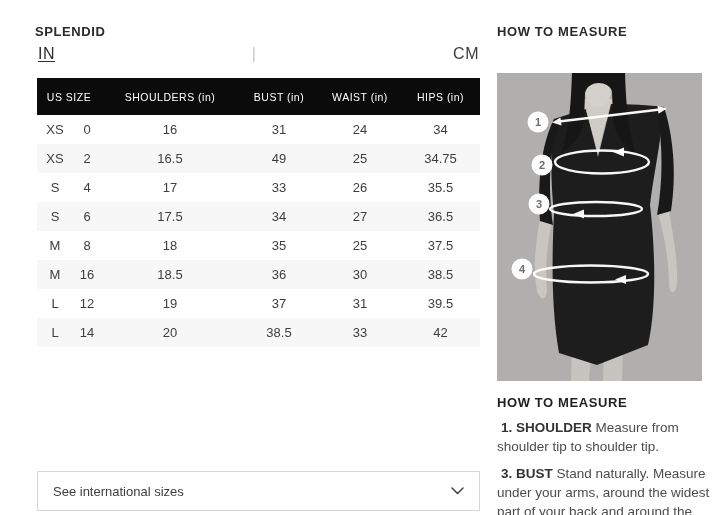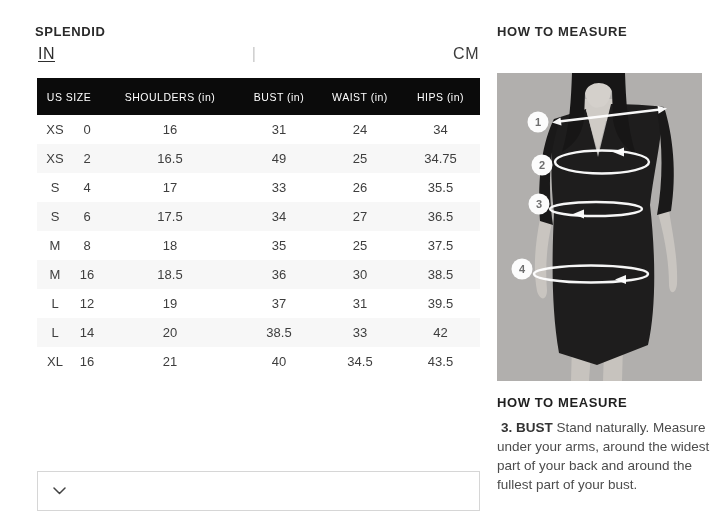--- a/index.html
+++ b/index.html
@@ -173,32 +173,25 @@
           <td>39.5</td>
         </tr>
         <tr>
           <td>L</td>
           <td>14</td>
           <td>20</td>
           <td>38.5</td>
           <td>33</td>
           <td>42</td>
         </tr>
-        <tr>
-          <td>XL</td>
-          <td>16</td>
-          <td>21</td>
-          <td>40</td>
-          <td>34.5</td>
-          <td>43.5</td>
-        </tr>
       </tbody>
   </table>
 
   <div class="intl-dropdown">
+    <span class="label">See international sizes</span>
     <svg width="13" height="8" viewBox="0 0 13 8">
       <polyline points="1,1 6.5,6.5 12,1" fill="none" stroke="#444" stroke-width="1.5" stroke-linecap="round" stroke-linejoin="round"></polyline>
     </svg>
   </div>
 
   <div class="figure-wrap">
     <svg width="205" height="308" viewBox="0 0 205 308">
 
       <rect x="0" y="0" width="205" height="308" fill="#b1afad"></rect>
 
@@ -248,18 +241,22 @@
         <text x="42" y="135" text-anchor="middle" font-size="11" font-weight="bold" fill="#6e6e6e">3</text>
         <text x="25" y="200" text-anchor="middle" font-size="11" font-weight="bold" fill="#6e6e6e">4</text>
       </g>
     </svg>
   </div>
 
   <div class="measure-subtitle">HOW TO MEASURE</div>
 
   <div class="measure-steps">
     <p class="step">
+      <span class="step-label">1. SHOULDER</span>
+      <span>Measure from shoulder tip to shoulder tip.</span>
+    </p>
+    <p class="step">
       <span class="step-label">3. BUST</span>
       <span>Stand naturally. Measure under your arms, around the widest part of your back and around the fullest part of your bust.</span>
     </p>
   </div>
 
 </div>
 
 </body></html>

